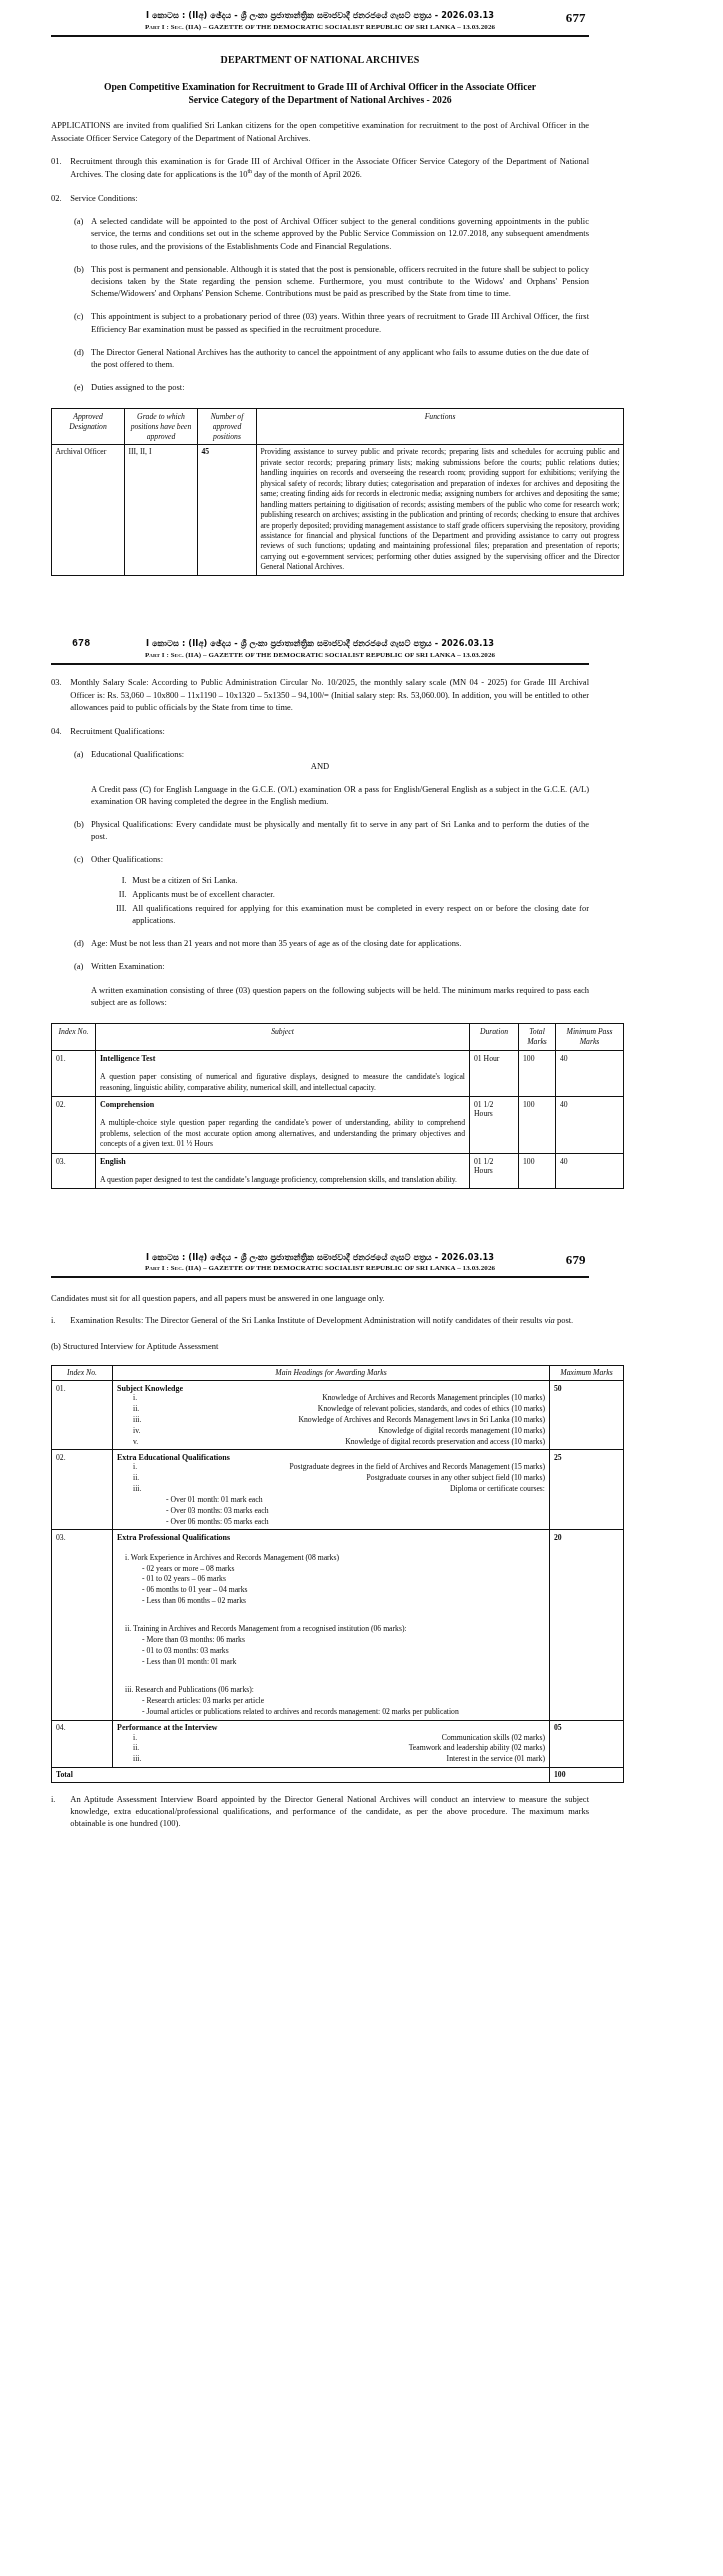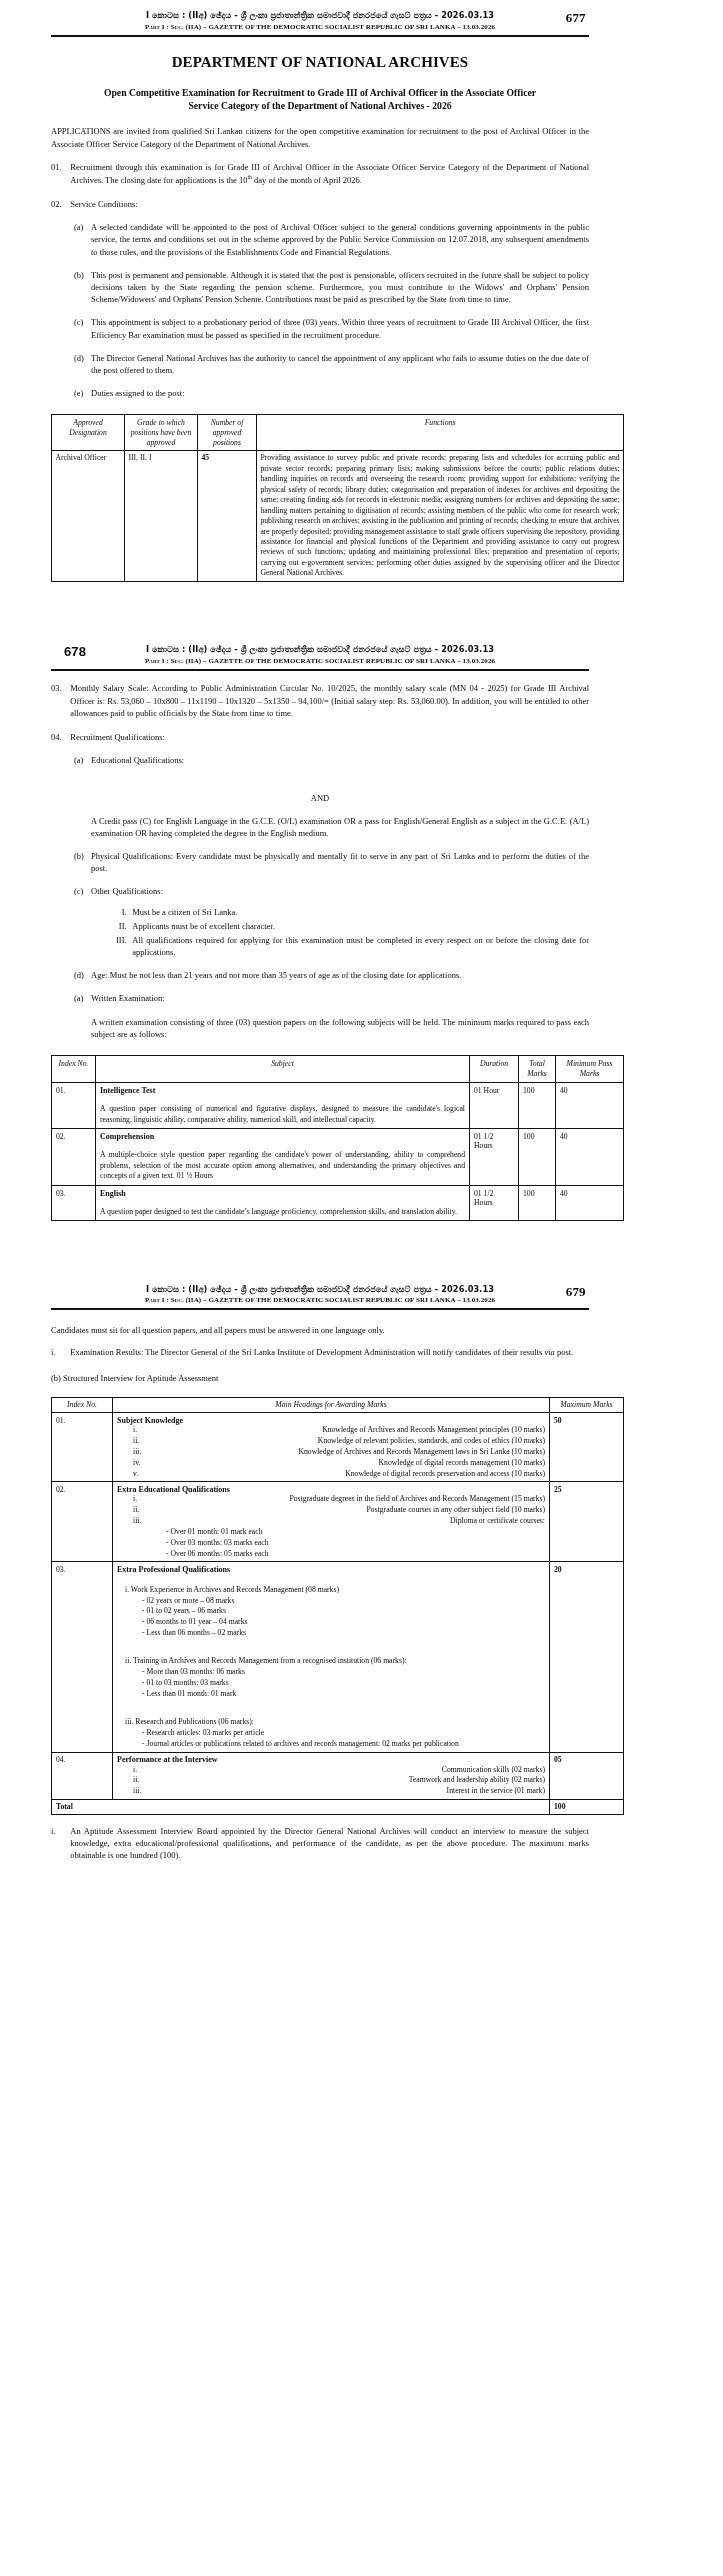--- a/index.html
+++ b/index.html
@@ -13,51 +13,51 @@
   .page { width:640px; padding:0 51px; position:relative; }
 
   
   .runhead { padding-top:10.2px; }
   .runhead-row1 {
     display:flex; align-items:baseline; justify-content:center;
     position:relative; font-size:8.8px; font-weight:bold; letter-spacing:0.1px;
   }
   .rh-sinhala { font-family:"DejaVu Sans", sans-serif; font-size:8.2px; font-weight:bold; white-space:nowrap; }
   .rh-pageno-right { position:absolute; right:3.4px; font-size:13px; font-weight:bold; font-family:"Liberation Serif", serif; }
-  .rh-pageno-left  { position:absolute; left:13px;  font-size:13px; font-weight:bold; font-family:Liberation Sans, sans-serif; }
+  .rh-pageno-left  { position:absolute; left:21px;  font-size:10px; font-weight:bold; font-family:Liberation Mono, monospace; }
   .runhead-row2 {
     text-align:center; font-size:7px; font-weight:bold; margin-top:1.7px;
     font-variant:small-caps; letter-spacing:0.1px;
   }
   .runhead-row2 .caps { font-variant:normal; }
   .rule {
     border-top:1.2px solid #111; margin-top:4px; height:1.7px;
     border-bottom:0.6px solid #111;
   }
 
   
   h1.dept {
-    text-align:center; font-size:15px; font-weight:bold; letter-spacing:0.1px;
+    text-align:center; font-size:10px; font-weight:bold; letter-spacing:0.1px;
     margin:17px 0 0 0;
   }
   h2.exam {
     text-align:center; font-size:9.7px; font-weight:bold; line-height:1.35;
     margin:14.8px 26px 0 26px;
   }
 
   
   p.lead { font-size:8.5px; text-align:justify; line-height:1.42; margin:13.6px 0 0 0; }
   .num-item { display:flex; margin-top:11.4px; font-size:8.5px; line-height:1.45; }
   .num-item > .marker { width:19.3px; flex:0 0 19.3px; }
   .num-item > .body { flex:1; text-align:justify; }
   .alpha-item { display:flex; margin-top:10.8px; font-size:8.5px; line-height:1.45; padding-left:23px; }
   .alpha-item > .marker { width:17px; flex:0 0 17px; }
   .alpha-item > .body { flex:1; text-align:justify; }
   .plain-sub { font-size:8.5px; line-height:1.45; margin:11.4px 0 0 40px; text-align:justify; }
-  .center-and { text-align:center; font-size:8.5px; margin-top:27px; }
+  .center-and { text-align:center; font-size:8.5px; margin-top:1px; }
   .roman-list { margin:8px 0 0 62px; font-size:8.5px; line-height:1.45; }
   .roman-row { display:flex; margin-top:1.7px; }
   .roman-row > .marker { width:19.3px; flex:0 0 19.3px; text-align:right; padding-right:5.7px; }
   .roman-row > .body { flex:1; text-align:justify; }
   sup { font-size:.68em; vertical-align:super; }
 
   
   table { border-collapse:collapse; font-size:7.7px; }
   table.duties { width:573px; margin:14.8px auto 0 auto; table-layout:fixed; }
   table.duties th, table.duties td { border:0.6px solid #111; padding:2.3px 3.4px; vertical-align:top; }

